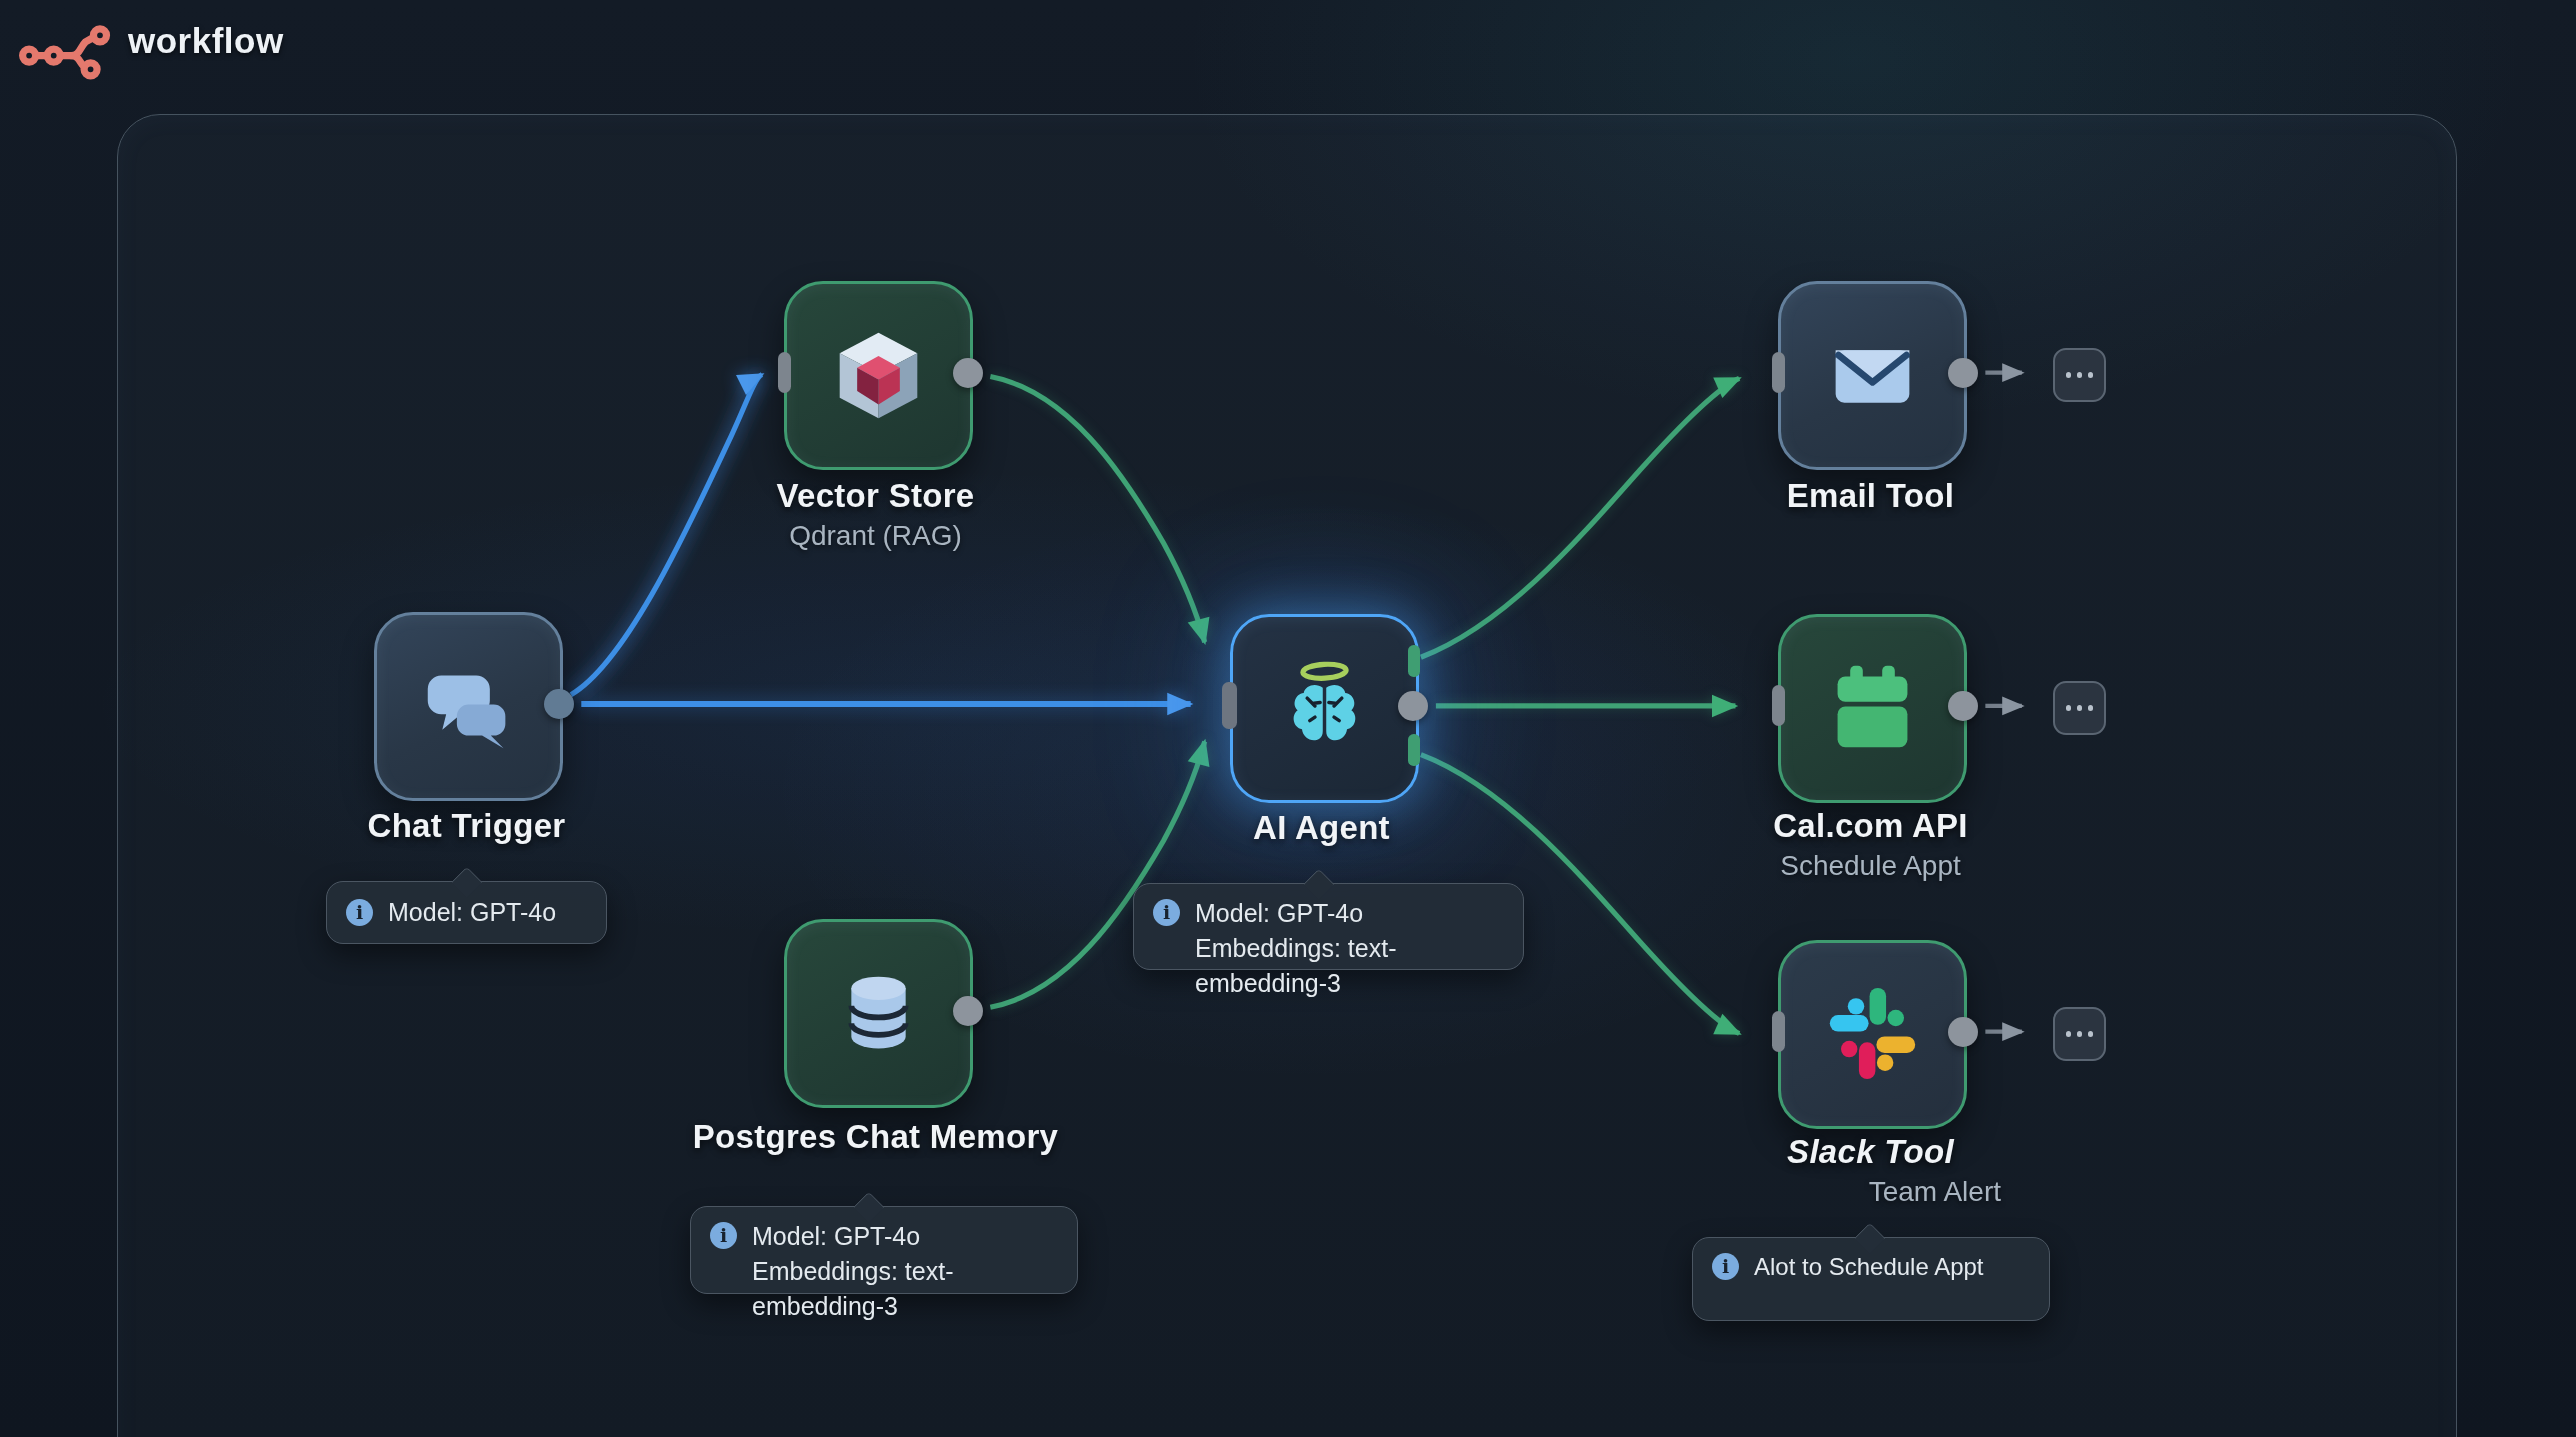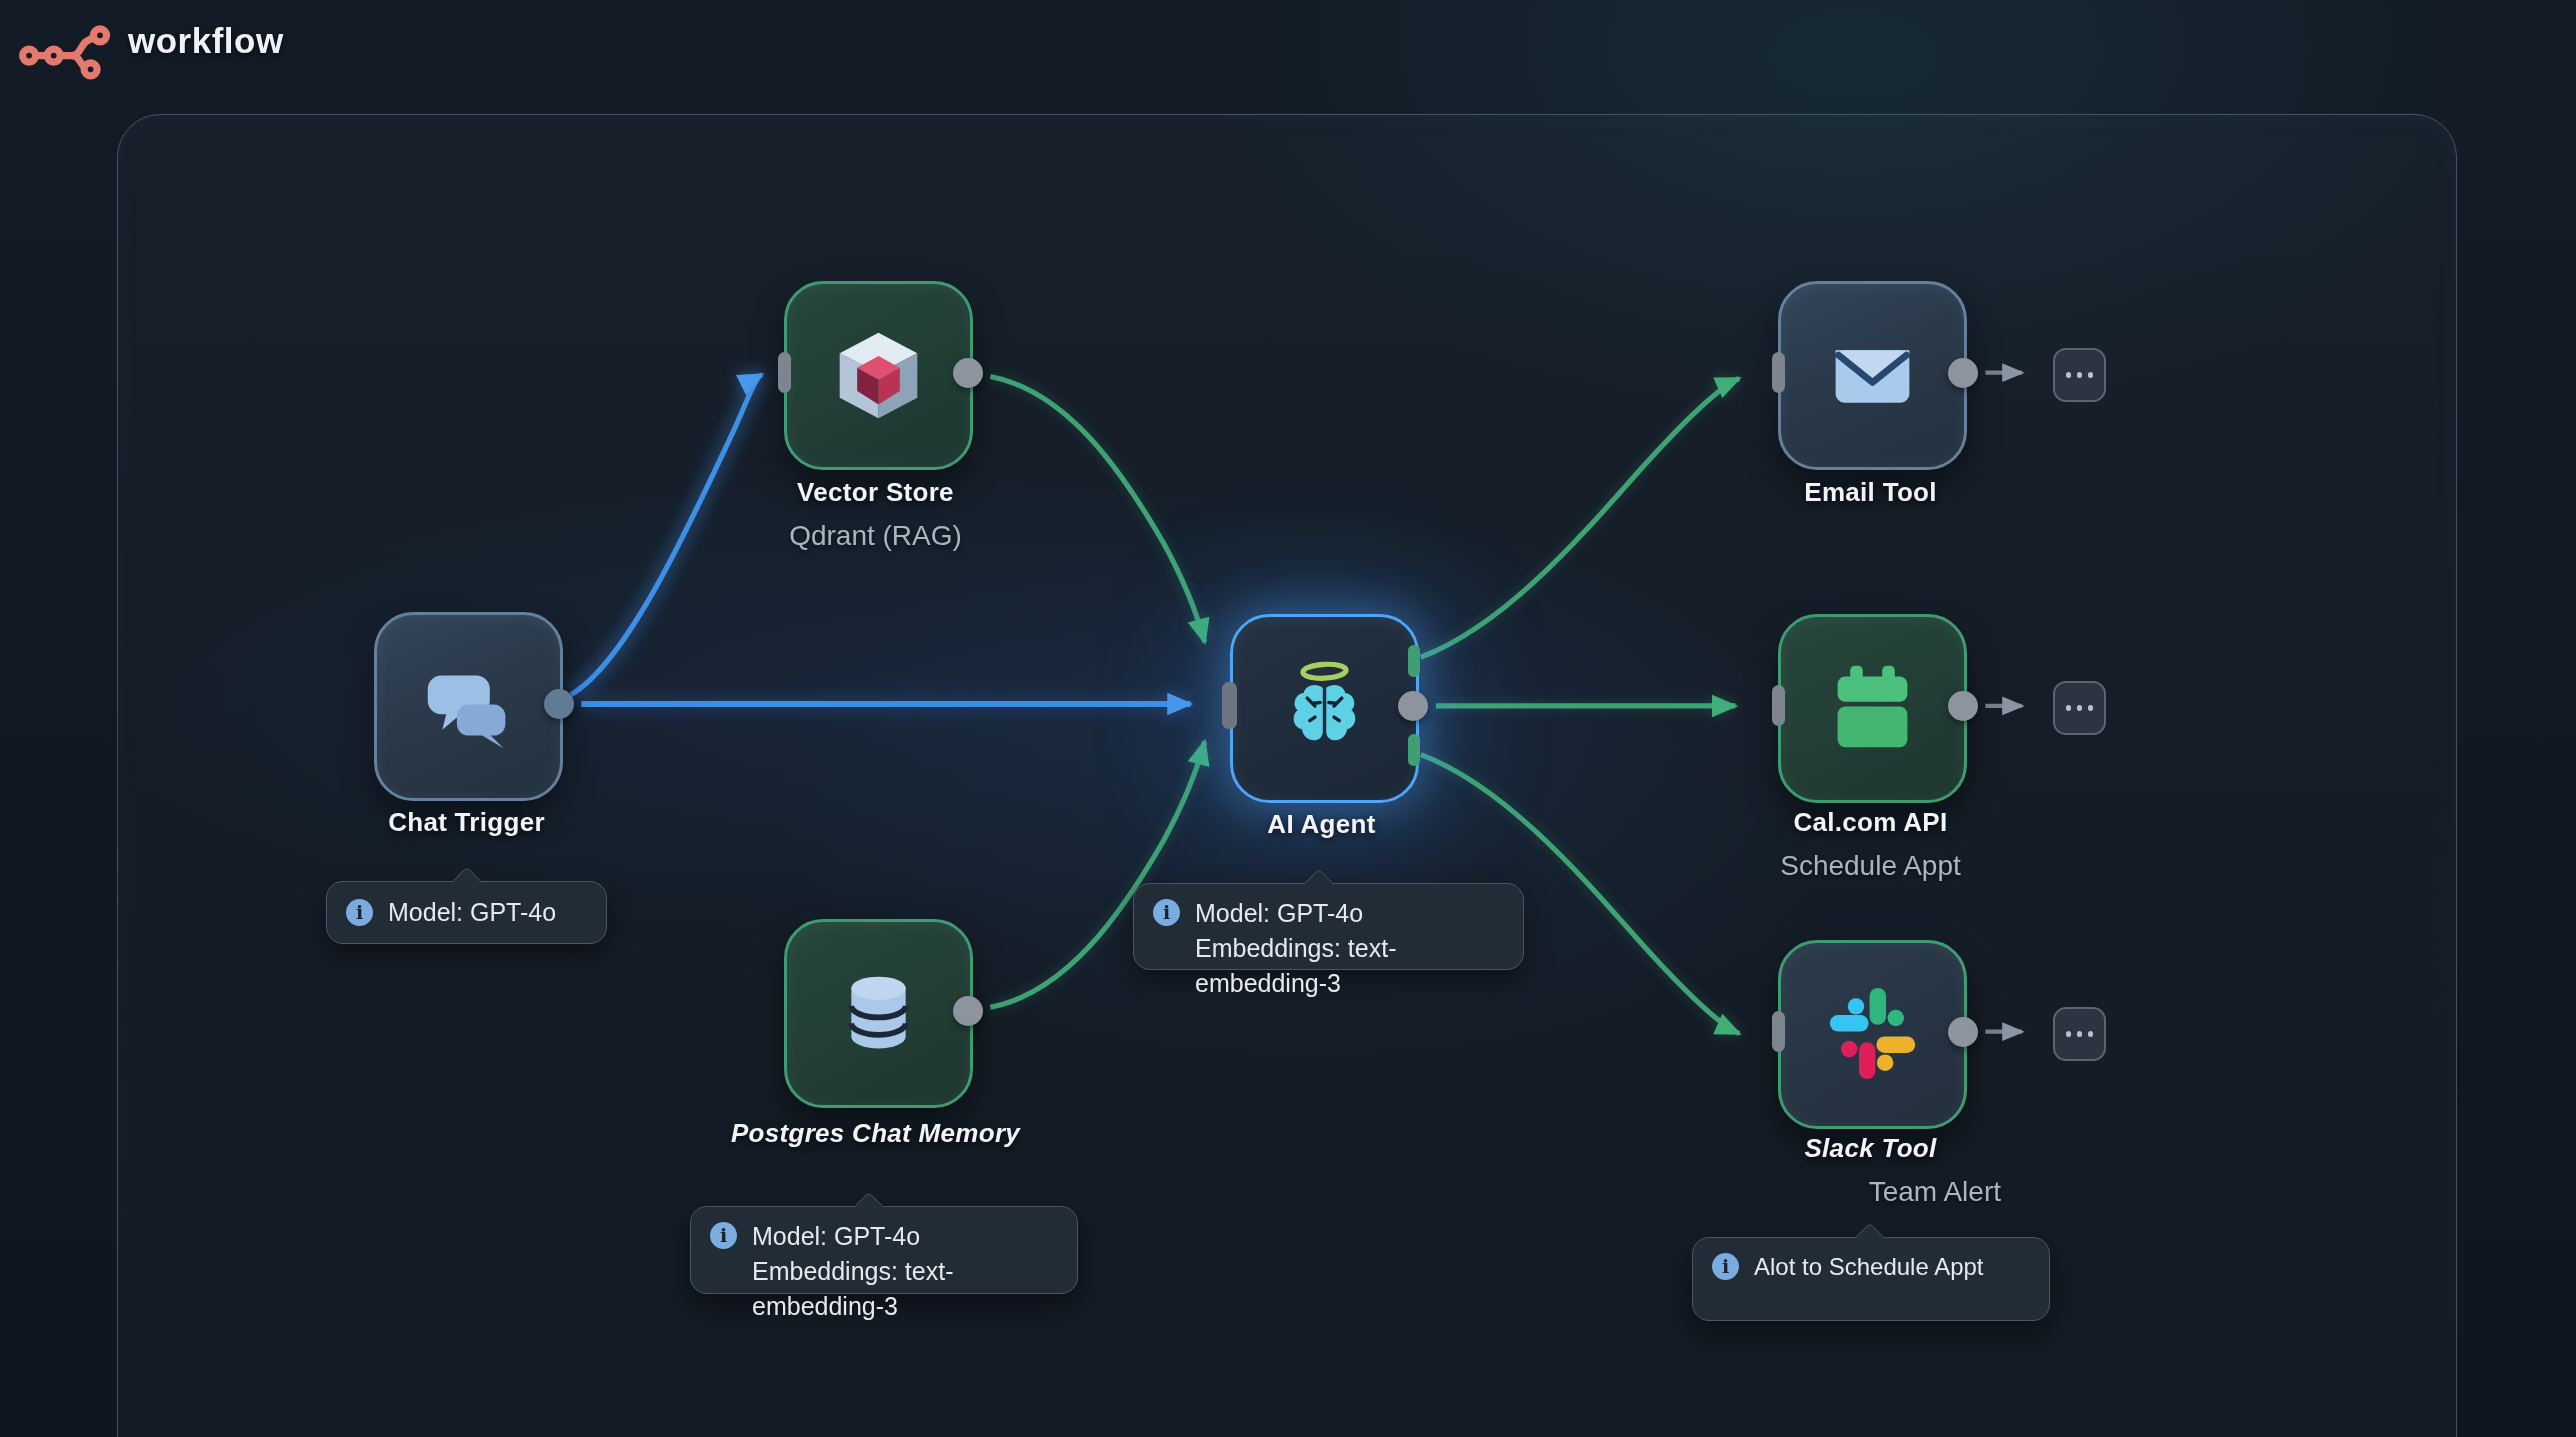--- a/index.html
+++ b/index.html
@@ -44,21 +44,21 @@
   .port-circle{position:absolute;width:30px;height:30px;border-radius:50%;background:#8d949d;z-index:12;box-shadow:0 2.8px 7.5px rgba(0,0,0,.4);}
   .port-bar{position:absolute;width:13px;height:41px;border-radius:6.6px;background:#7d858e;z-index:12;}
   .port-pill-green{position:absolute;width:12px;height:32px;border-radius:5.6px;background:#3f9e72;z-index:12;}
   
   .more-box{
     position:absolute;width:49px;height:50px;border-radius:13px;z-index:12;
     background:#2b3440;border:2.8px solid #5a6572;display:flex;align-items:center;justify-content:center;gap:5.6px;
   }
   .more-box i{width:5.6px;height:5.6px;border-radius:50%;background:#b9c2cc;display:block;}
   
-  .node-title{position:absolute;width:449px;text-align:center;font-size:26px;font-weight:700;color:#f1f4f7;z-index:15;text-shadow:0 2.8px 7.5px rgba(0,0,0,.65);letter-spacing:0.3px;}
+  .node-title{position:absolute;width:449px;text-align:center;font-size:33px;font-weight:700;color:#f1f4f7;z-index:15;text-shadow:0 2.8px 7.5px rgba(0,0,0,.65);letter-spacing:0.3px;}
   .node-sub{position:absolute;width:449px;text-align:center;font-size:28px;font-weight:400;color:#a9b5c1;z-index:15;text-shadow:0 1.9px 5.6px rgba(0,0,0,.55);}
   
   .tooltip{
     position:absolute;box-sizing:border-box;z-index:20;
     background:rgba(35,45,56,.93);border:1.9px solid #4b5662;border-radius:17px;
     display:flex;align-items:flex-start;gap:15px;padding:12px 24px 12px 19px;
     box-shadow:0 11.2px 28px rgba(0,0,0,.45);
   }
   .tooltip.one{align-items:center;padding-top:0;padding-bottom:0;}
   .tt-caret{position:absolute;top:-11.2px;width:20.6px;height:20.6px;background:#232d38;border-left:1.9px solid #4b5662;border-top:1.9px solid #4b5662;transform:rotate(45deg);border-radius:4.7px 0 0 0;}
@@ -153,21 +153,21 @@
 <div class="port-circle" style="left:953px;top:358px;"></div>
 
 <div class="node n-green" style="left:784px;top:919px;">
   <svg viewBox="0 0 100 100">
     <path d="M22 24 v50 a28 12 0 0 0 56 0 v-50 z" fill="#a9c8ea"></path>
     <ellipse cx="50" cy="24" rx="28" ry="12" fill="#c0d6f0"></ellipse>
     <path d="M22 42 a28 12 0 0 0 56 0" fill="none" stroke="#1c2836" stroke-width="6"></path>
     <path d="M22 60 a28 12 0 0 0 56 0" fill="none" stroke="#1c2836" stroke-width="6"></path>
   </svg>
 </div>
-<div class="node-title" style="left:651px;top:1118px;font-style:italic;">Postgres Chat Memory</div>
+<div class="node-title" style="left:651px;top:1118px;">Postgres Chat Memory</div>
 <div class="port-circle" style="left:953px;top:996px;"></div>
 
 <div class="node n-ai" style="left:1230px;top:614px;">
   <svg viewBox="0 0 100 112">
     <ellipse cx="50" cy="13" rx="25" ry="8" fill="none" stroke="#a7cf5d" stroke-width="6" transform="rotate(-3 50 13)"></ellipse>
     <g fill="#5ed1e6">
       <path d="M48 32 C40 26 28 29 26 38 C16 39 12 52 19 58 C11 64 14 78 24 80 C25 90 36 96 44 91 C47 89 48 86 48 82 Z"></path>
       <path d="M52 32 C60 26 72 29 74 38 C84 39 88 52 81 58 C89 64 86 78 76 80 C75 90 64 96 56 91 C53 89 52 86 52 82 Z"></path>
     </g>
     <g stroke="#16222f" stroke-width="4" fill="none" stroke-linecap="round">

